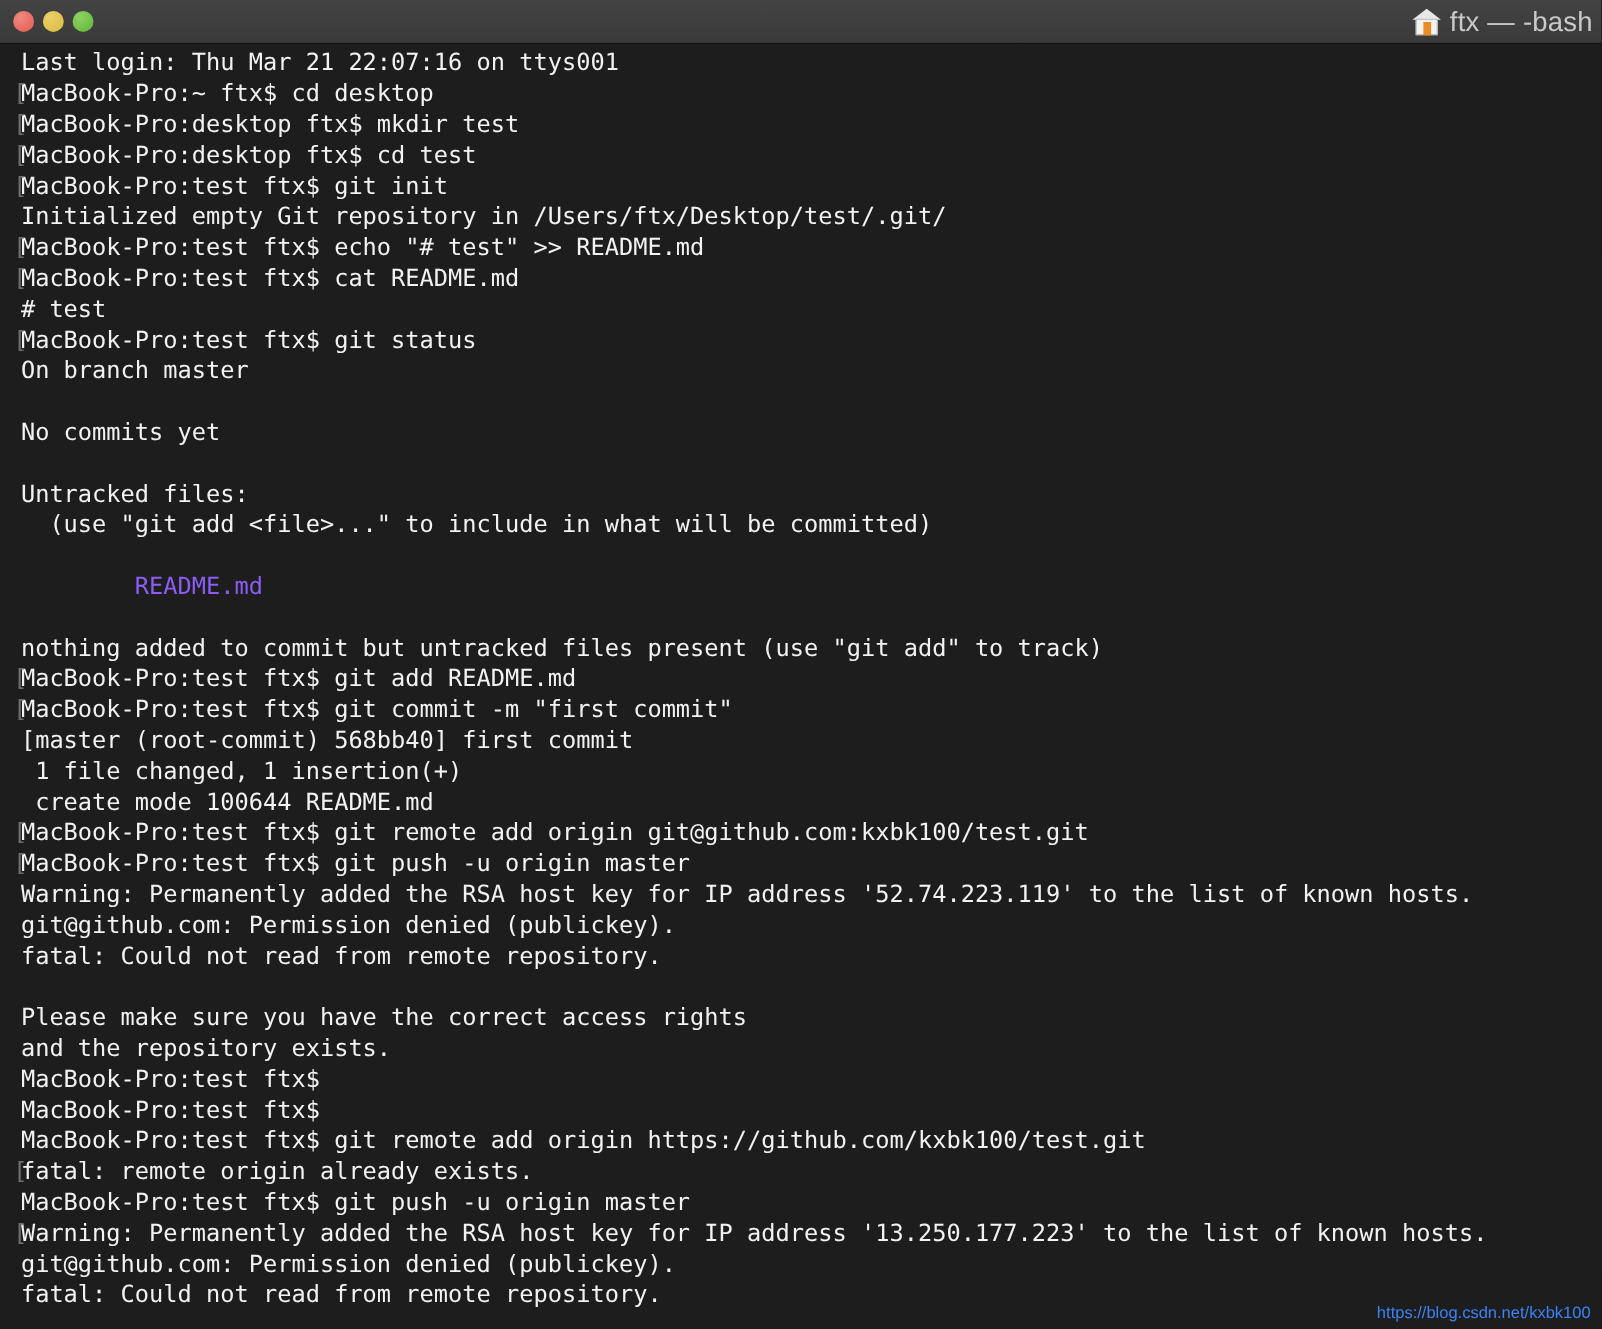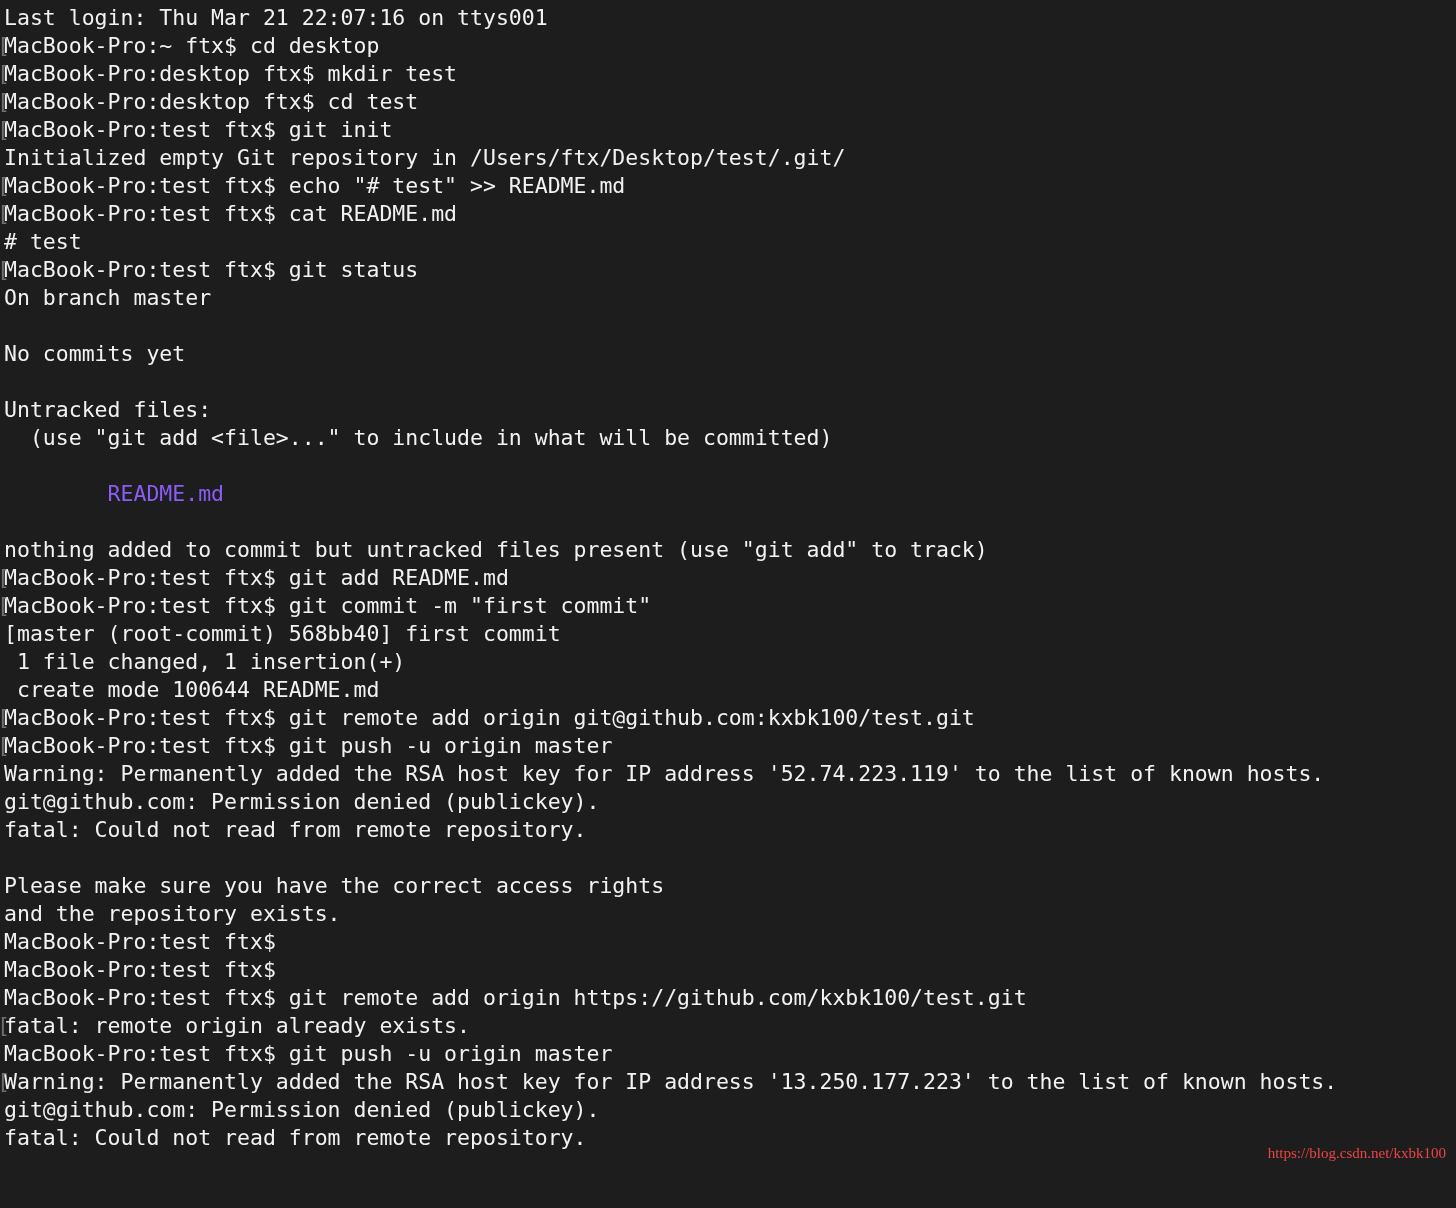--- a/index.html
+++ b/index.html
@@ -100,21 +100,21 @@
     padding: 4px 0 0 0;
     overflow: hidden;
   }
 
   #terminal-output {
     font-family: "DejaVu Sans Mono", monospace;
     font-size: 21.5px;
     line-height: 28px;
     color: #f2f2f2;
     white-space: pre;
-    padding-left: 4px;
+    padding-left: 19px;
     letter-spacing: 0px;
   }
 
   .line {
     height: 28px;
     white-space: pre;
     position: relative;
   }
   .line.blank { height: 28px; }
 
@@ -126,31 +126,46 @@
     color: #6f6f6f;
   }
 
   .untracked-file { color: #8b5cf6; }
 
   
   #watermark {
     position: absolute;
     right: 10px;
     bottom: 6px;
-    font-family: Liberation Serif, serif;
+    font-family: Liberation Sans, sans-serif;
     font-size: 15px;
-    color: #ef4444;
+    color: #3b82f6;
     white-space: nowrap;
     padding-left: 17px;
   }
 </style>
 </head>
 <body>
 
 <div id="terminal-window">
 
+  <div id="title-bar">
+    <div id="traffic-lights">
+      <span class="light close"></span>
+      <span class="light minimize"></span>
+      <span class="light zoom"></span>
+    </div>
+    <div id="title-area">
+      <span id="home-icon">
+        <span class="roof"></span>
+        <span class="body"></span>
+        <span class="door"></span>
+      </span>
+      <span id="window-title">ftx — -bash</span>
+    </div>
+  </div>
 
   <div id="terminal-body">
     <div id="terminal-output"><div class="line">Last login: Thu Mar 21 22:07:16 on ttys001</div><div class="line prompt">MacBook-Pro:~ ftx$ cd desktop</div><div class="line prompt">MacBook-Pro:desktop ftx$ mkdir test</div><div class="line prompt">MacBook-Pro:desktop ftx$ cd test</div><div class="line prompt">MacBook-Pro:test ftx$ git init</div><div class="line">Initialized empty Git repository in /Users/ftx/Desktop/test/.git/</div><div class="line prompt">MacBook-Pro:test ftx$ echo "# test" &gt;&gt; README.md</div><div class="line prompt">MacBook-Pro:test ftx$ cat README.md</div><div class="line"># test</div><div class="line prompt">MacBook-Pro:test ftx$ git status</div><div class="line">On branch master</div><div class="line blank">&nbsp;</div><div class="line">No commits yet</div><div class="line blank">&nbsp;</div><div class="line">Untracked files:</div><div class="line">  (use "git add &lt;file&gt;..." to include in what will be committed)</div><div class="line blank">&nbsp;</div><div class="line"><span class="untracked-file">        README.md</span></div><div class="line blank">&nbsp;</div><div class="line">nothing added to commit but untracked files present (use "git add" to track)</div><div class="line prompt">MacBook-Pro:test ftx$ git add README.md</div><div class="line prompt">MacBook-Pro:test ftx$ git commit -m "first commit"</div><div class="line">[master (root-commit) 568bb40] first commit</div><div class="line"> 1 file changed, 1 insertion(+)</div><div class="line"> create mode 100644 README.md</div><div class="line prompt">MacBook-Pro:test ftx$ git remote add origin git@github.com:kxbk100/test.git</div><div class="line prompt">MacBook-Pro:test ftx$ git push -u origin master</div><div class="line">Warning: Permanently added the RSA host key for IP address '52.74.223.119' to the list of known hosts.</div><div class="line">git@github.com: Permission denied (publickey).</div><div class="line">fatal: Could not read from remote repository.</div><div class="line blank">&nbsp;</div><div class="line">Please make sure you have the correct access rights</div><div class="line">and the repository exists.</div><div class="line">MacBook-Pro:test ftx$ </div><div class="line">MacBook-Pro:test ftx$ </div><div class="line">MacBook-Pro:test ftx$ git remote add origin https://github.com/kxbk100/test.git</div><div class="line prompt">fatal: remote origin already exists.</div><div class="line">MacBook-Pro:test ftx$ git push -u origin master</div><div class="line prompt">Warning: Permanently added the RSA host key for IP address '13.250.177.223' to the list of known hosts.</div><div class="line">git@github.com: Permission denied (publickey).</div><div class="line">fatal: Could not read from remote repository.</div></div>
     <div id="watermark">https://blog.csdn.net/kxbk100</div>
   </div>
 
 </div>
 
 </body></html>

